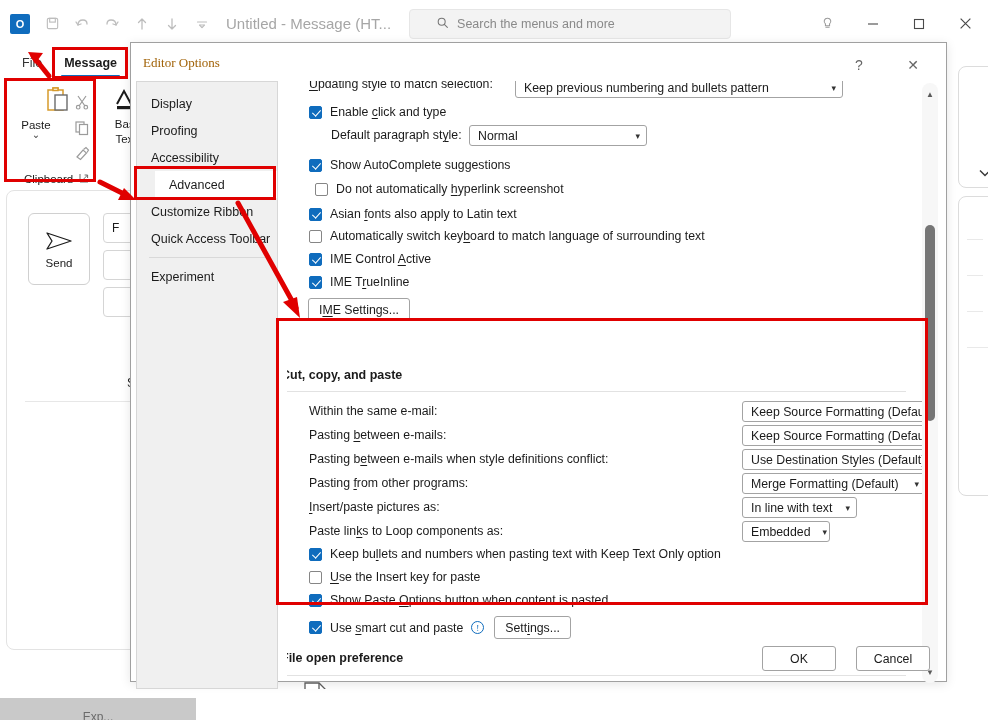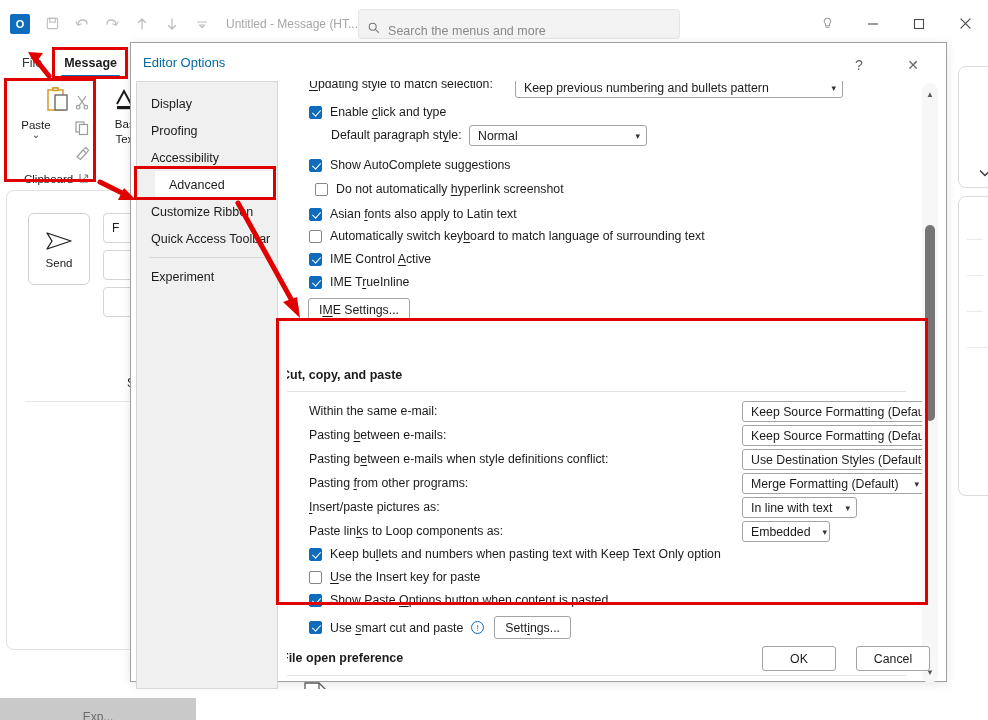--- a/index.html
+++ b/index.html
@@ -25,26 +25,26 @@
     display:flex; align-items:center; justify-content:center;
     font-family: "Liberation Sans", sans-serif;
   }
   .qat { display:flex; align-items:center; gap: 2px; margin-left: 8px; }
   .qat-btn {
     width: 28px; height: 28px; display:flex; align-items:center; justify-content:center;
     color: #b9b9b9; font-size: 15px; border-radius: 4px;
   }
   .qat-btn svg { display:block; }
   .ol-doctitle {
-    margin-left: 10px; font-size: 12px; color: #a6a6a6; white-space: nowrap; text-align: right;
+    margin-left: 10px; font-size: 15px; color: #a6a6a6; white-space: nowrap; text-align: right;
   }
   .ol-search {
-    width: 322px; height: 30px;
+    margin-left: 18px; width: 322px; height: 30px;
     background: #f3f3f3; border: 1px solid #e6e6e6; border-radius: 4px;
-    display: flex; align-items: flex-end; padding: 0 8px; gap: 8px;
+    display: flex; align-items: center; padding: 0 26px; gap: 8px;
   }
   .ol-search .mag { color:#767676; }
   .ol-search-text { font-size: 12.5px; color: #898989; }
   .ol-winbtns { position:absolute; right: 0; top: 0; height: 47px; display:flex; align-items:center; }
   .ol-winbtn {
     width: 46px; height: 47px; display:flex; align-items:center; justify-content:center;
     color: #4a4a4a; font-size: 13px;
   }
   .ol-winbtn.bulb { color:#9a9a9a; }
 
@@ -120,21 +120,21 @@
   }
   .taskbar span { font-size: 12px; color:#6b6b6b; transform: translateY(4px); }
 
   
   .dlg {
     position: absolute; left: 130px; top: 42px; width: 817px; height: 640px;
     background: #ffffff; border: 1px solid #a0a0a0;
     box-shadow: 0 2px 10px rgba(0,0,0,0.10);
   }
   .dlg-title {
-    position:absolute; left: 12px; top: 12px; font-size: 13px; color: #0369a1;
+    position:absolute; left: 12px; top: 12px; font-size: 13px; color: #a16207; font-family: Liberation Serif, serif;
   }
   .dlg-help {
     position:absolute; right: 70px; top: 8px; width: 34px; height: 28px;
     display:flex; align-items:center; justify-content:center; color:#666; font-size: 14px;
   }
   .dlg-close {
     position:absolute; right: 16px; top: 8px; width: 34px; height: 28px;
     display:flex; align-items:center; justify-content:center; color:#666; font-size: 14px;
   }
 

